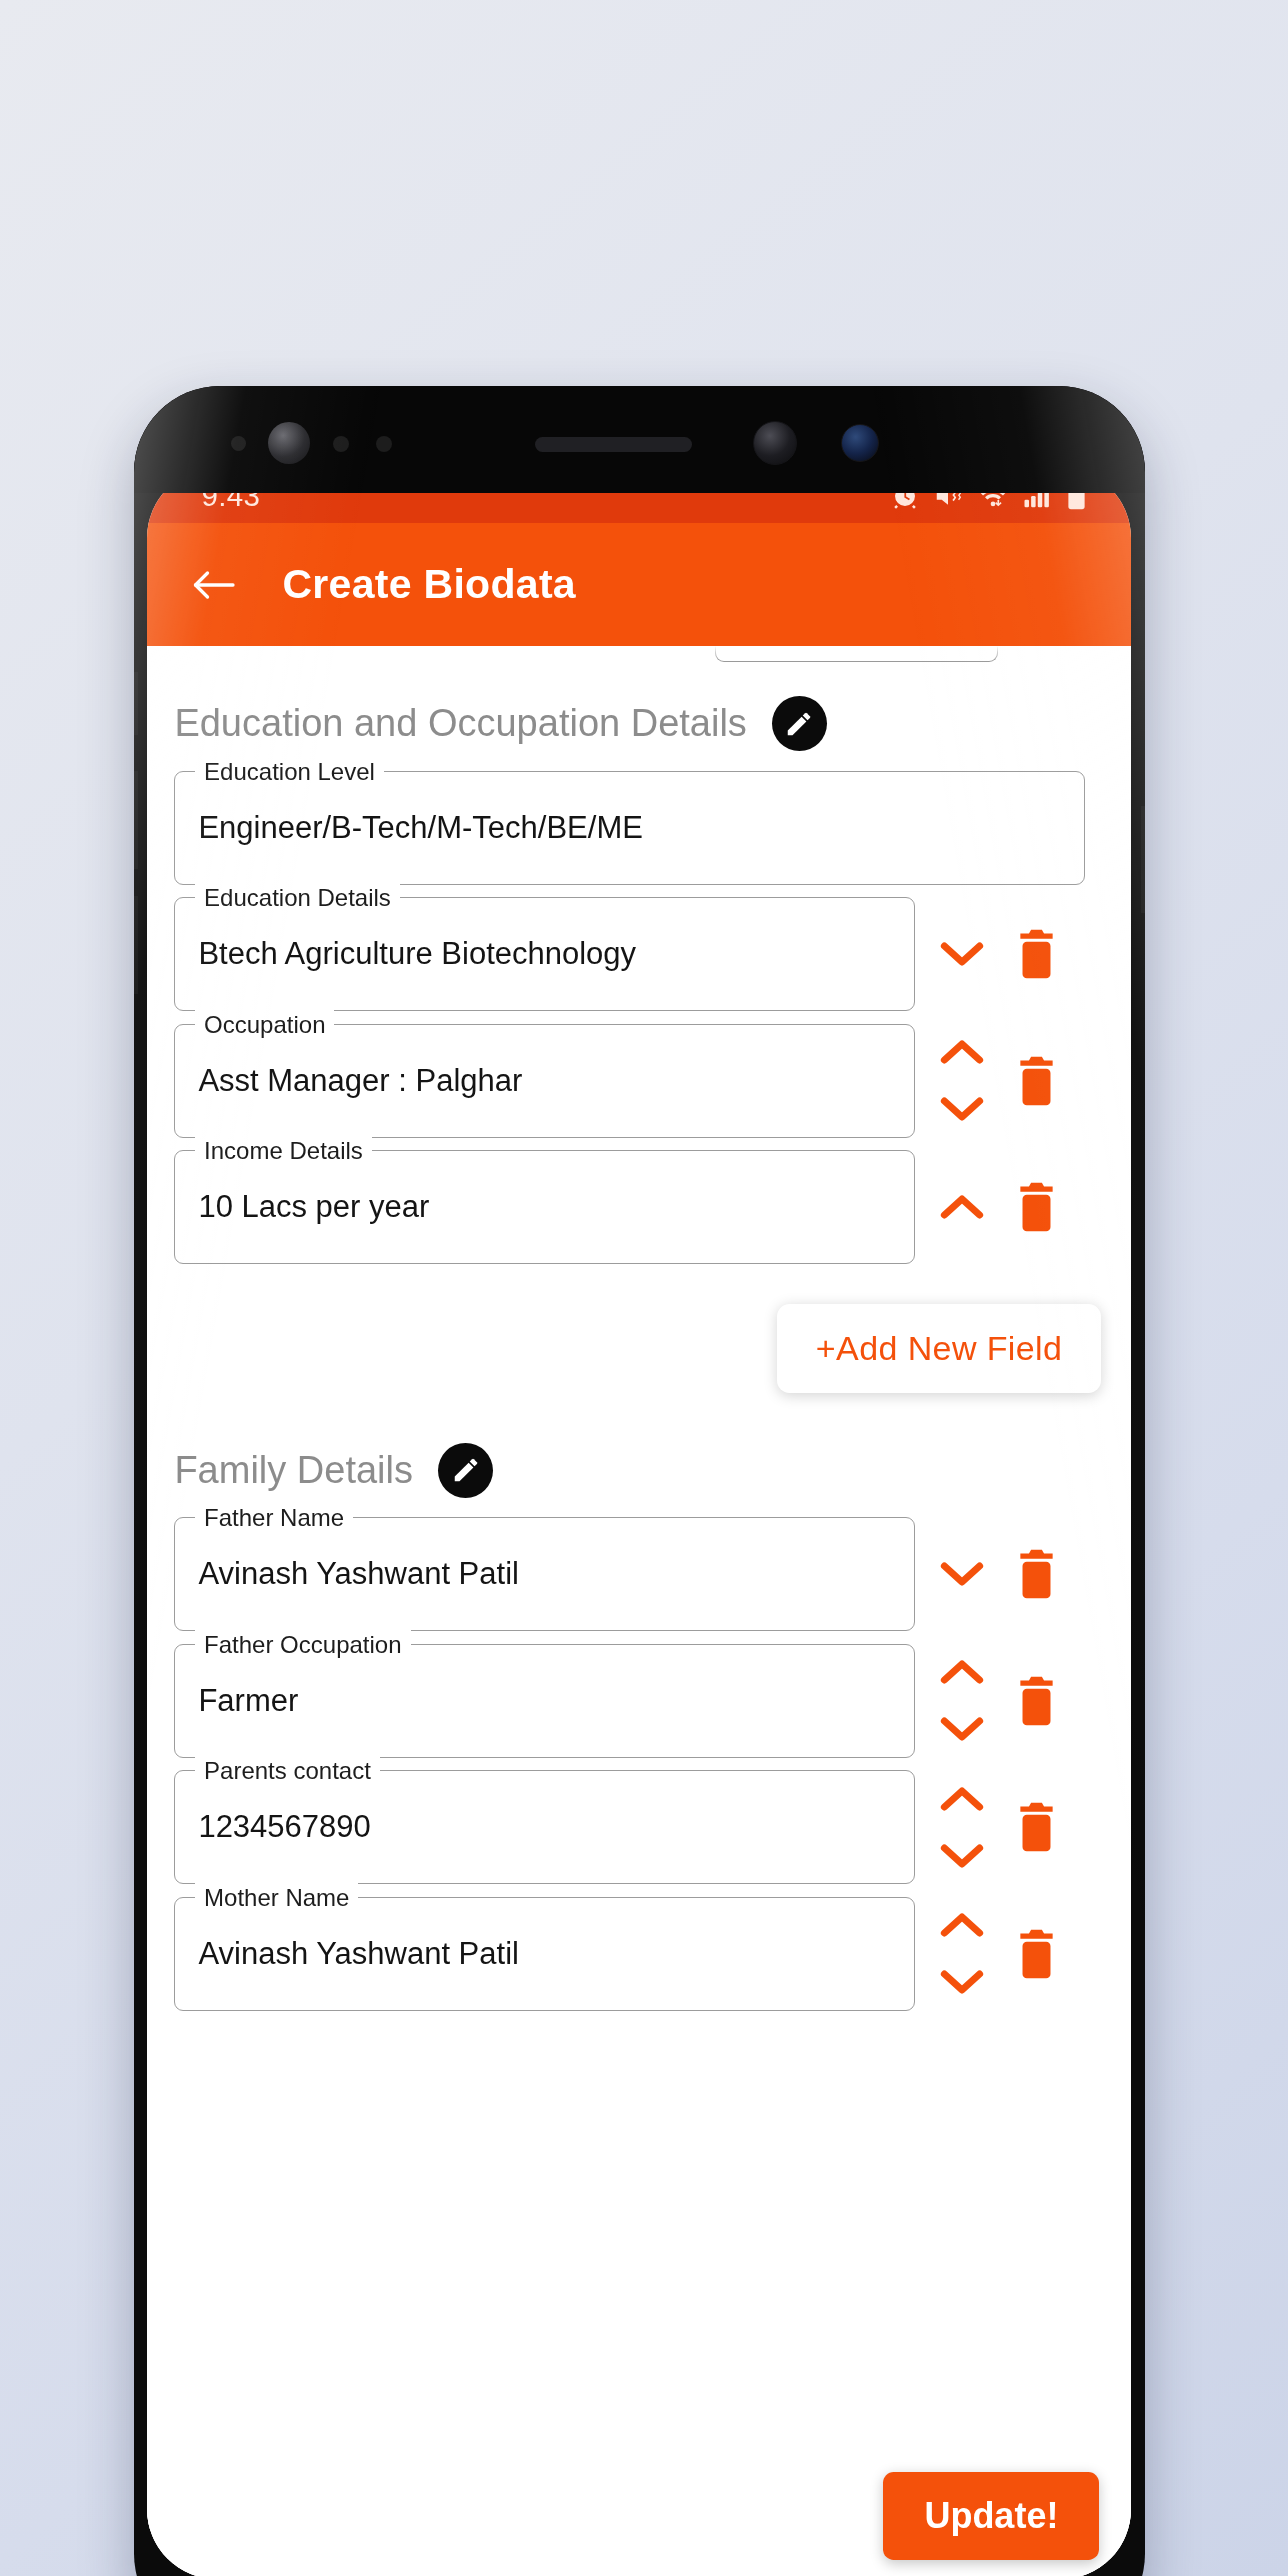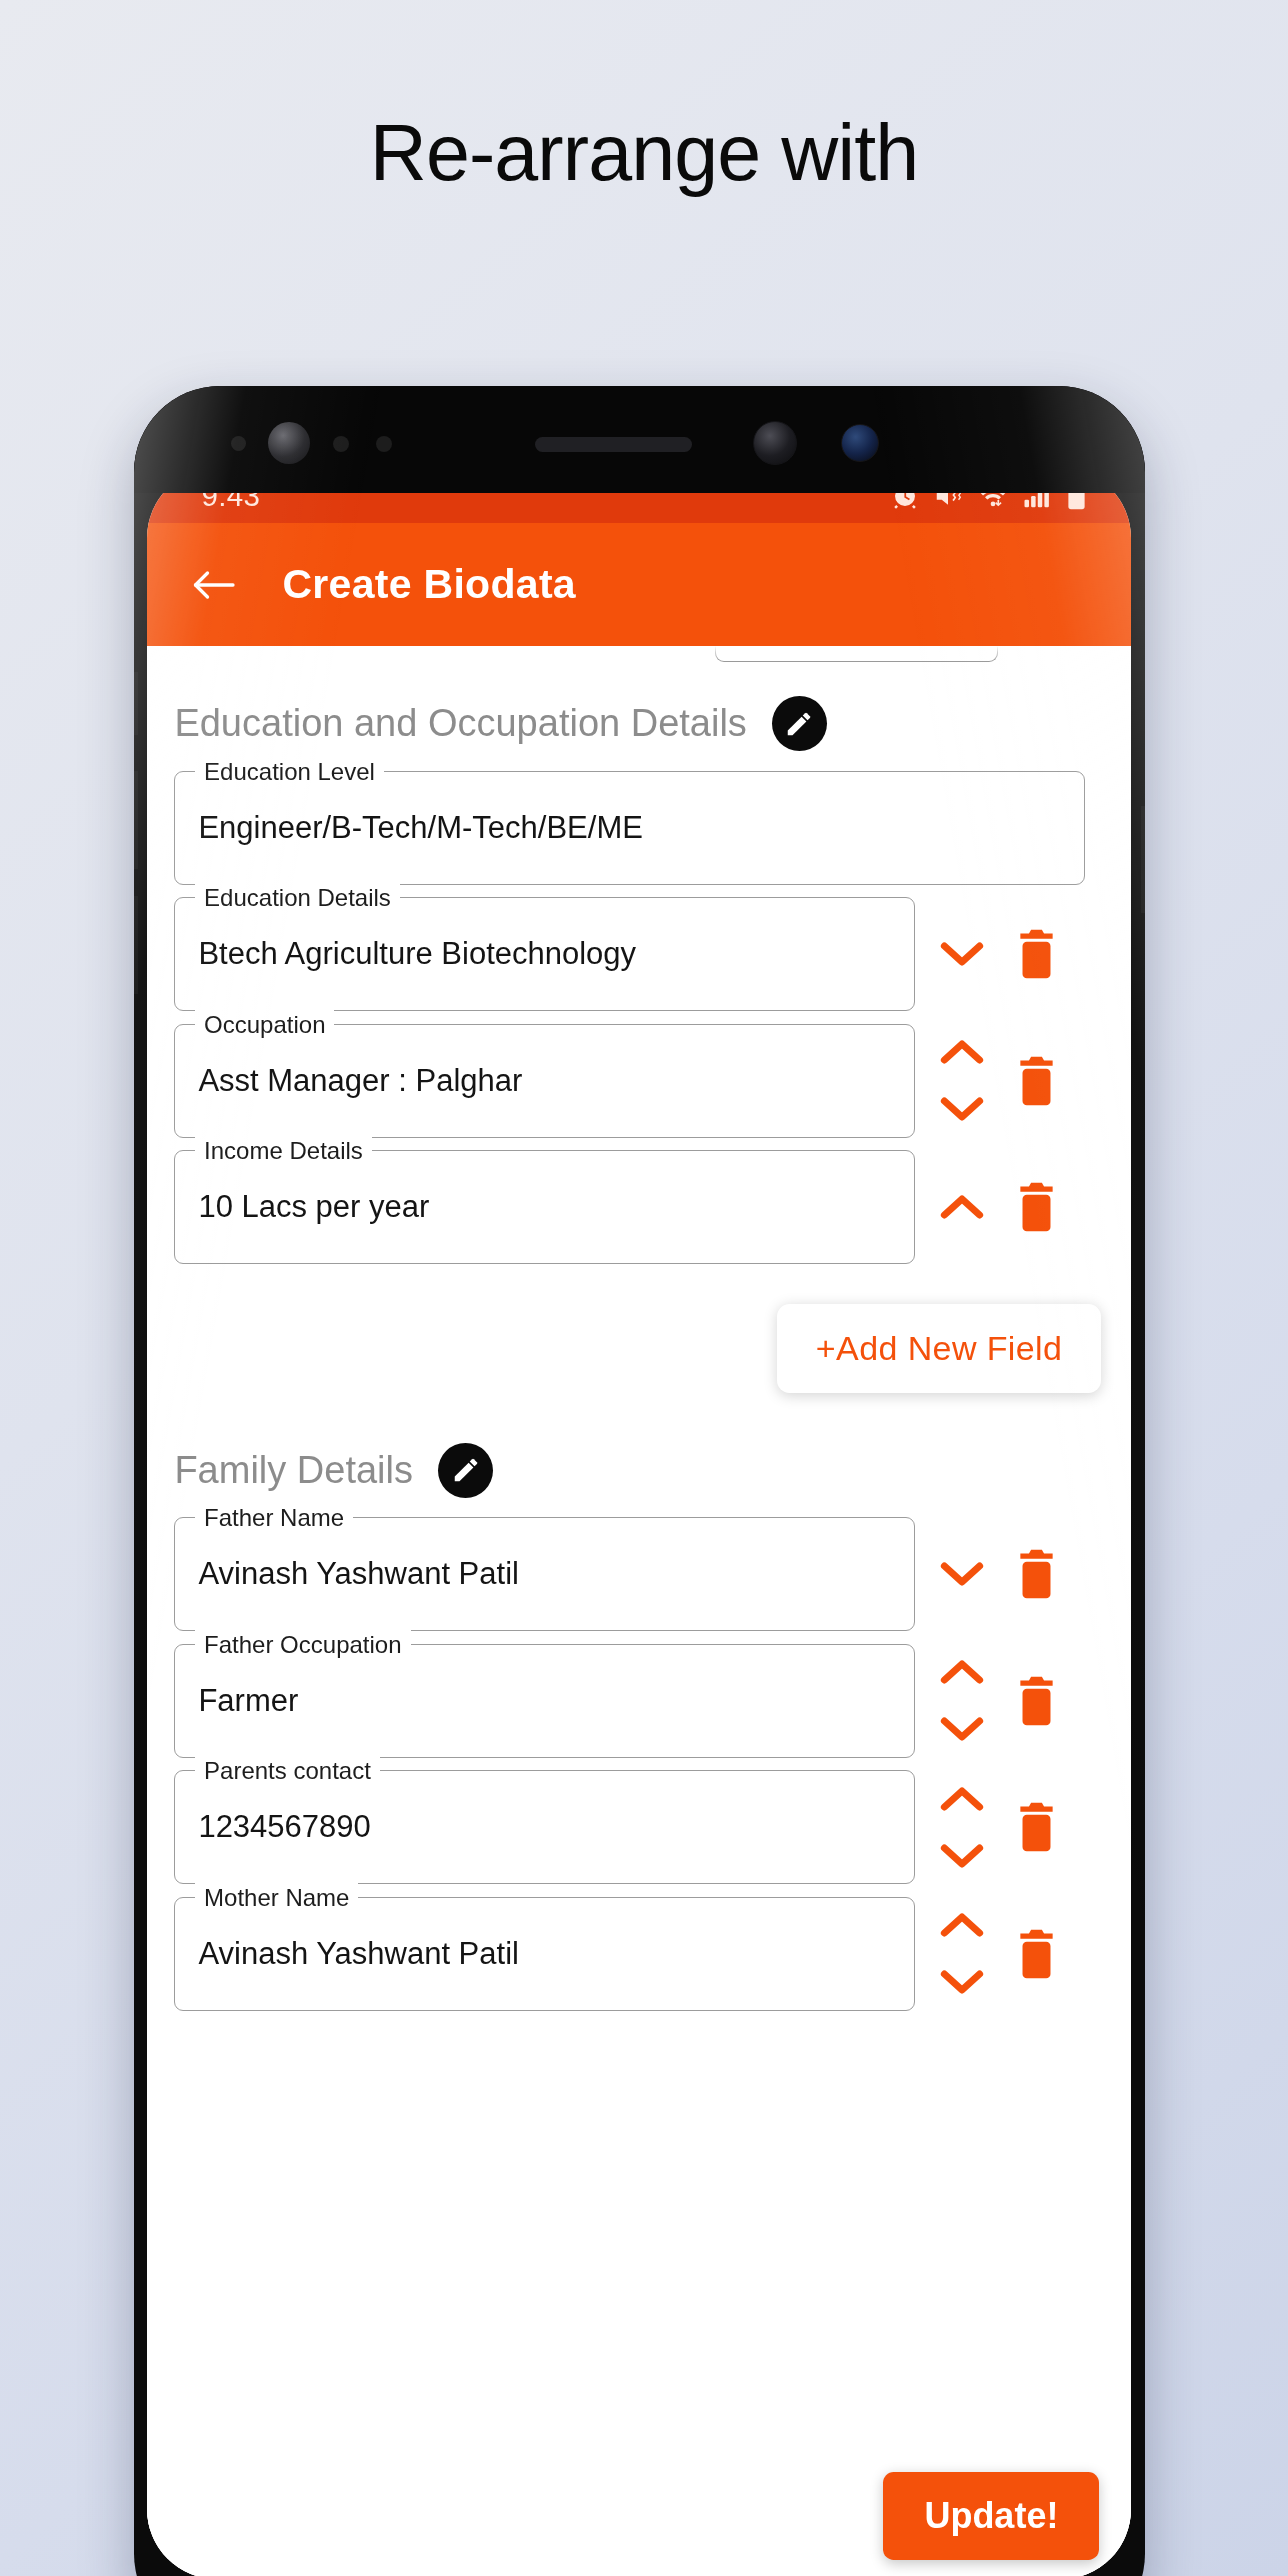--- a/index.html
+++ b/index.html
@@ -218,21 +218,20 @@
   .fade-top {
     position: absolute; left:0; top:0; width: 984px; height: 14.3px;
     background: linear-gradient(#ffffff, rgba(255,255,255,0));
     z-index: 4; pointer-events: none;
   }
 </style>
 </head>
 <body>
 
 <div class="headline">
-  <span class="l1">Re-arrange with</span>
 </div>
 
 <div class="phone">
 
   <div class="btn-vol b1"></div>
   <div class="btn-vol b2"></div>
   <div class="btn-vol b3"></div>
   <div class="btn-pwr"></div>
 
   <div class="phone-top">

